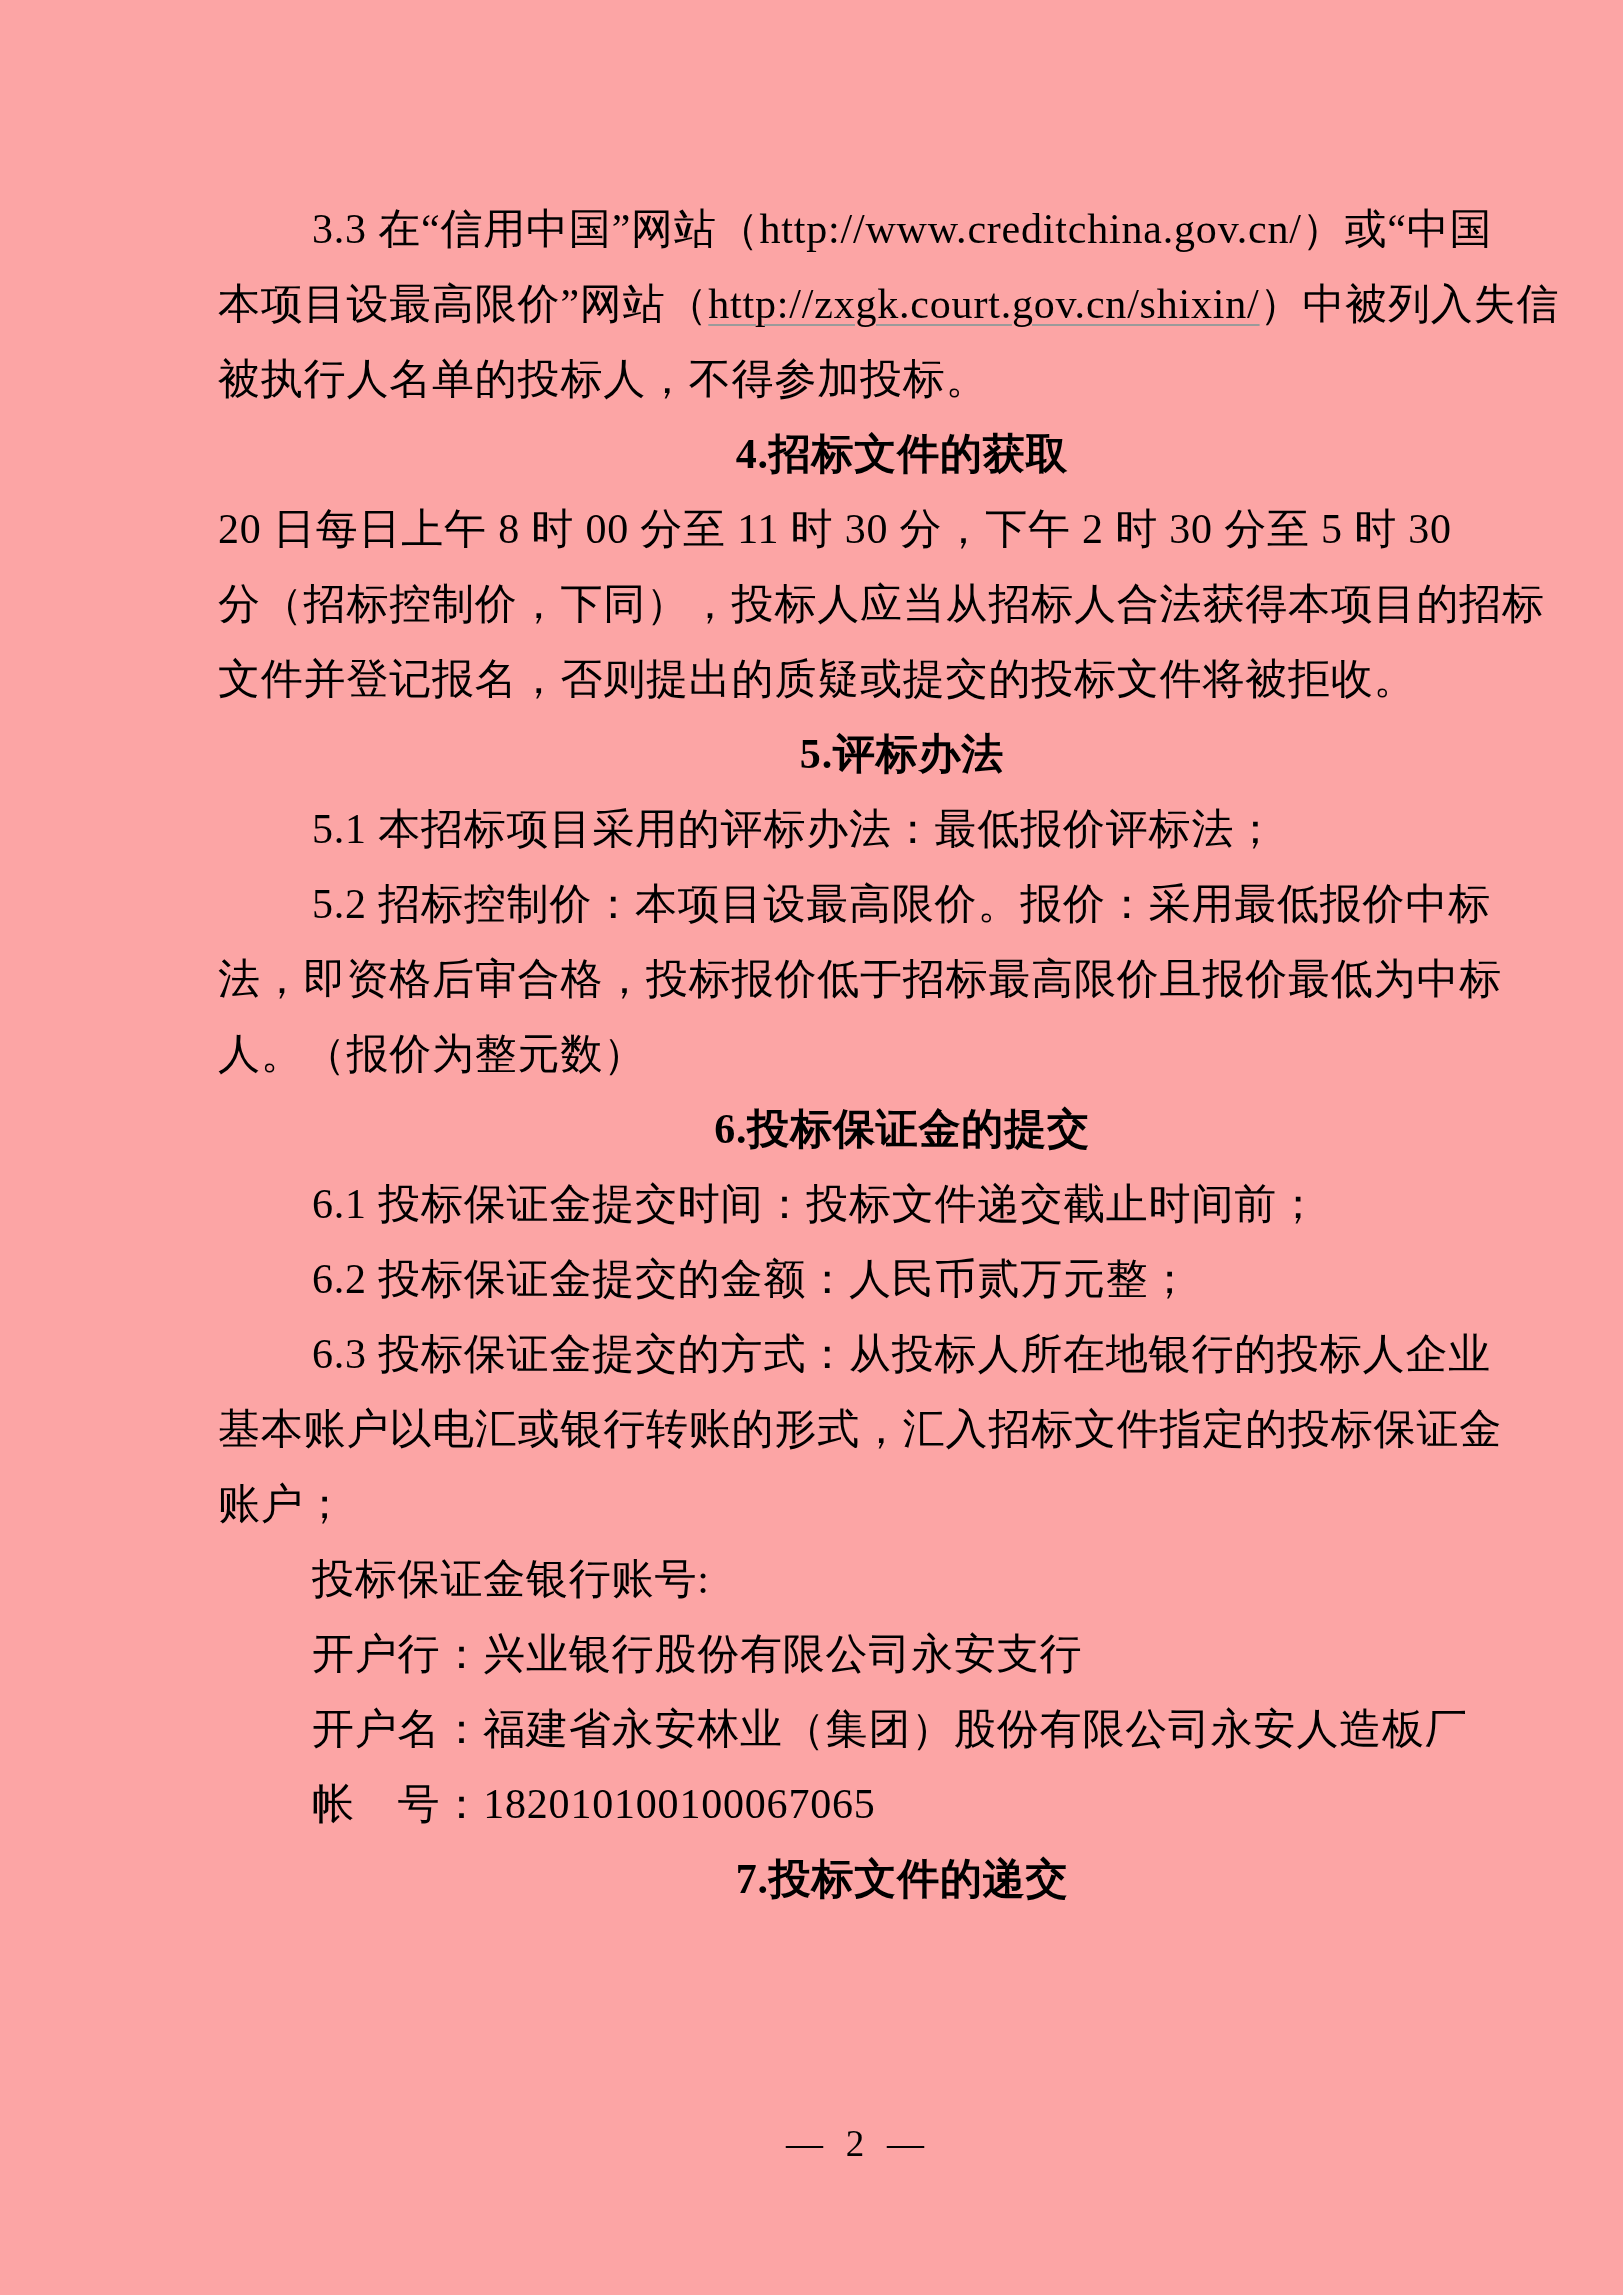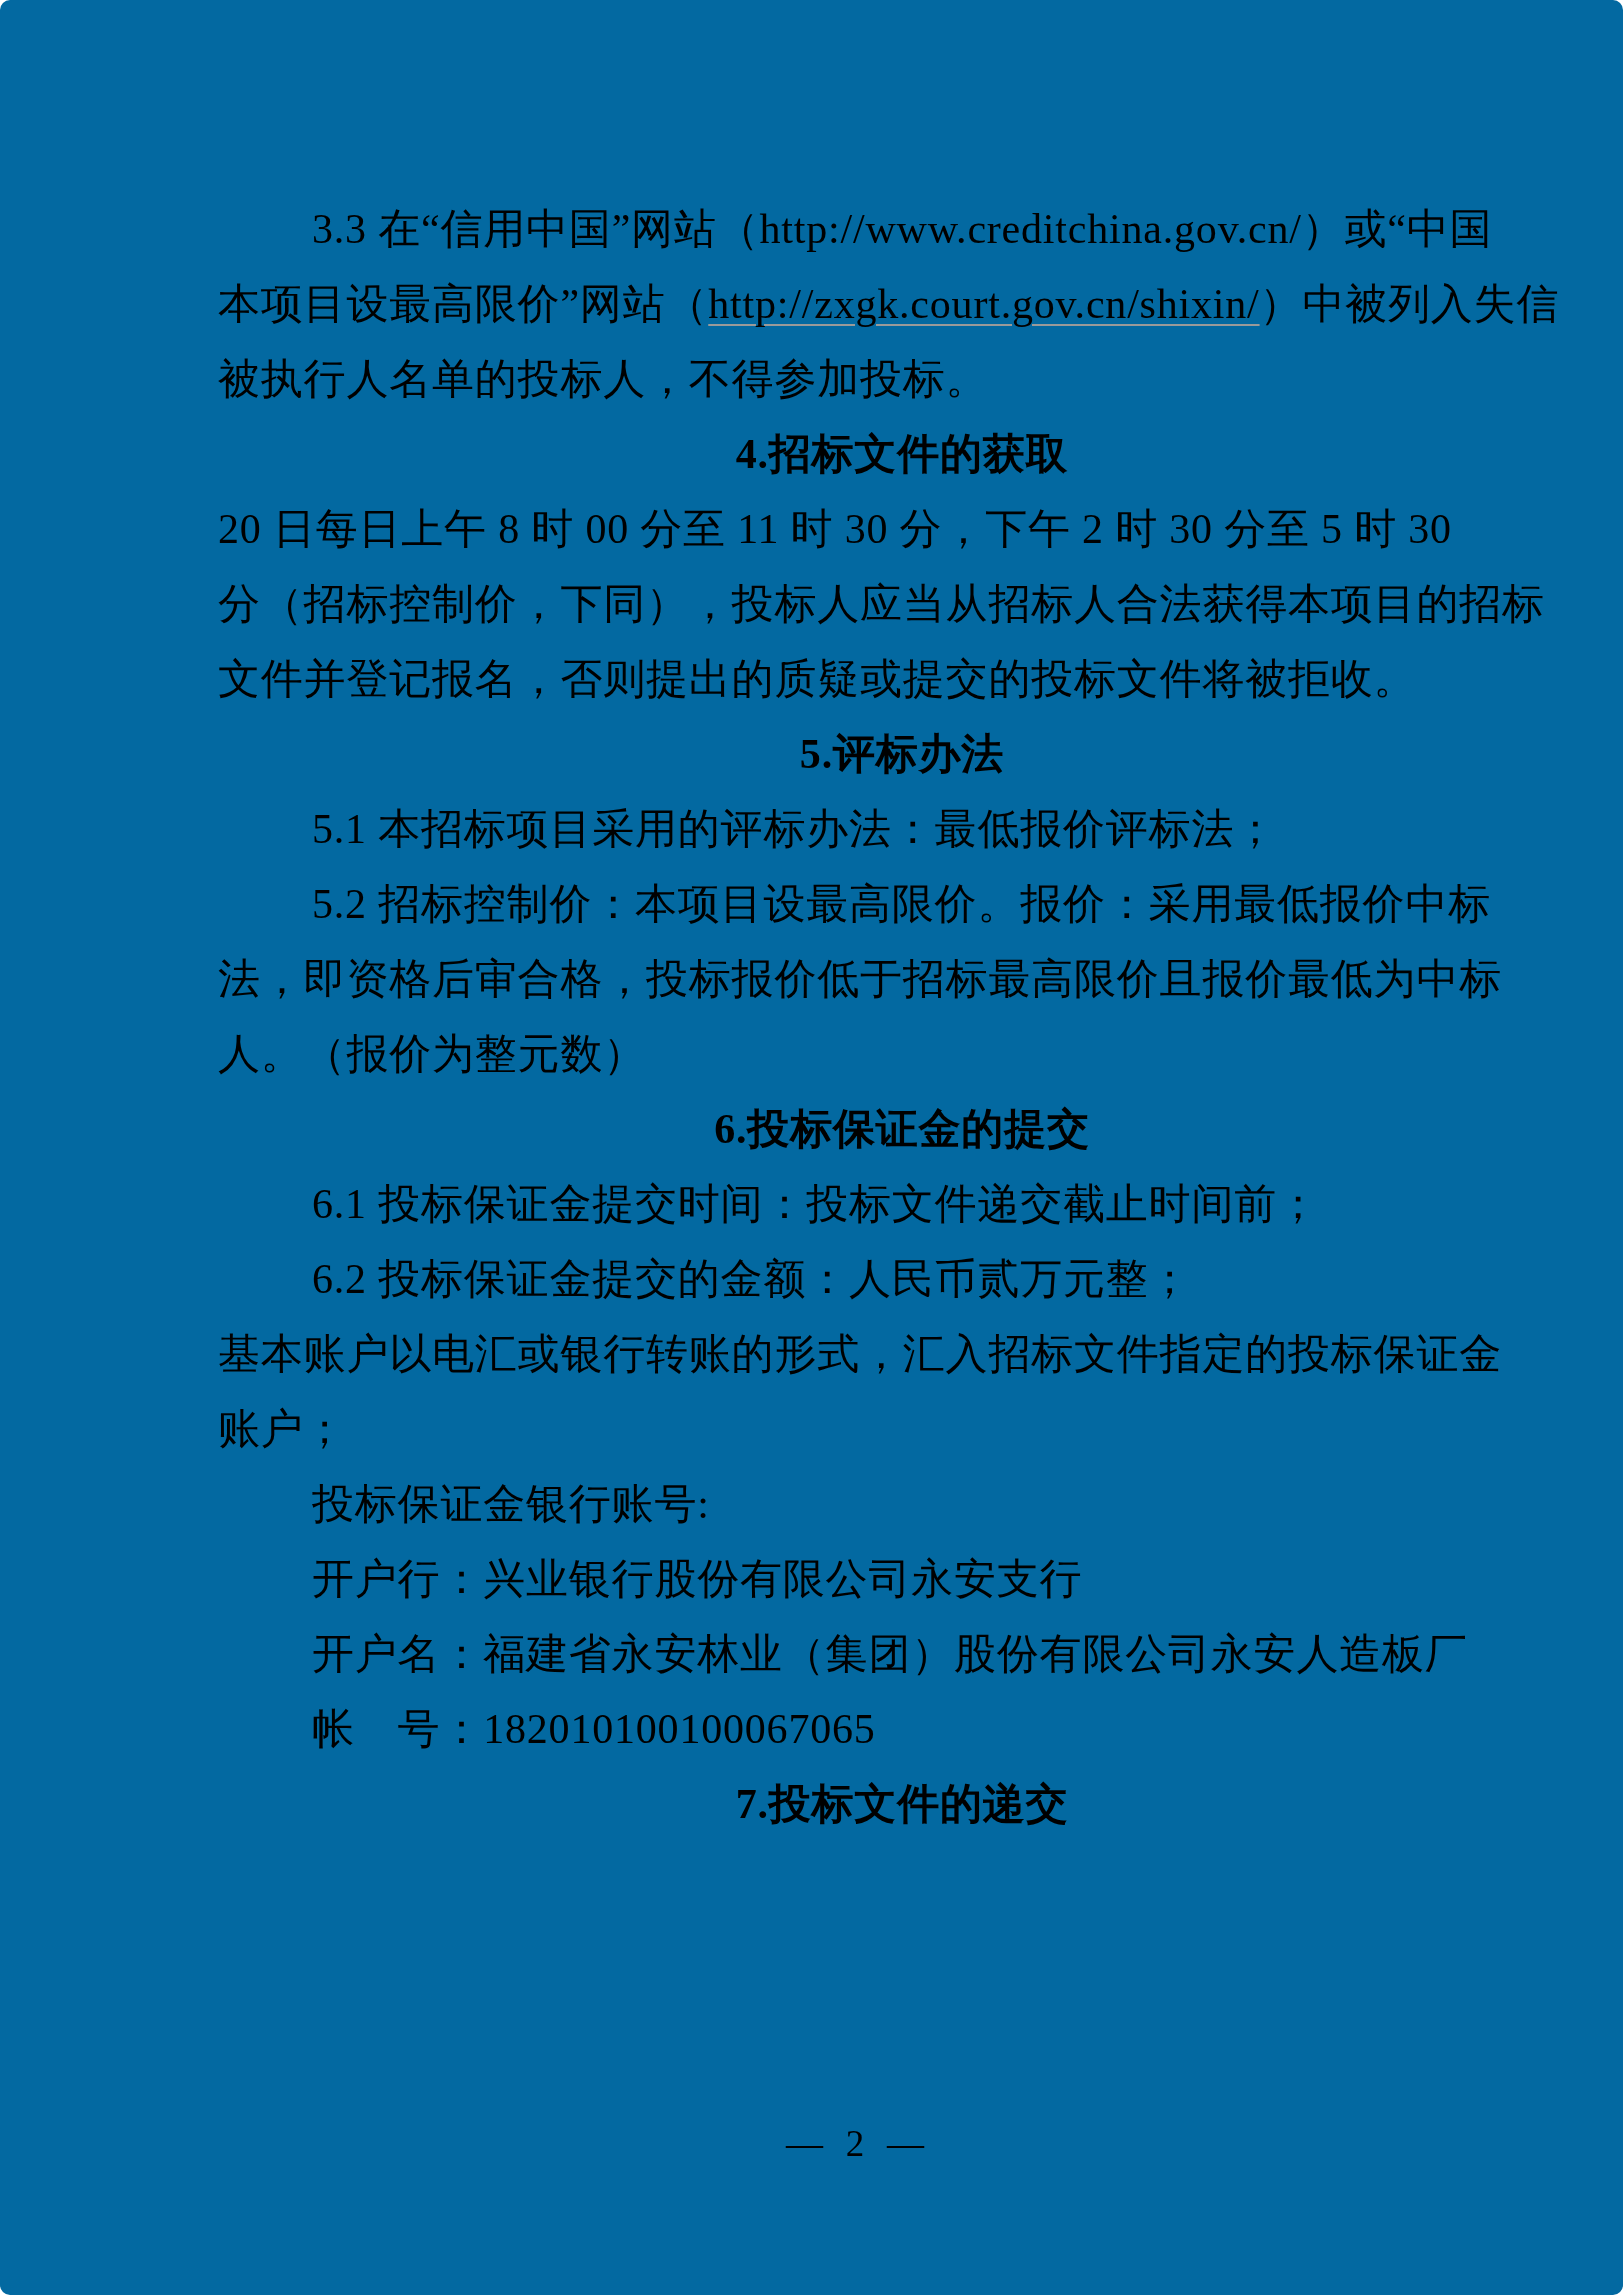--- a/index.html
+++ b/index.html
@@ -12,22 +12,21 @@
     height: 2295px;
     font-family: "Liberation Serif", "DejaVu Serif", serif;
     color: #000000;
     position: relative;
     overflow: hidden;
   }
   .page {
     position: relative;
     width: 1623px;
     height: 2295px;
-    background: #0369a1;
-    border-radius: 10px;
+    background: #fca5a5;
   }
   .content {
     position: absolute;
     left: 218px;
     top: 192px;
     width: 1274px;
   }
   .line {
     font-size: 42px;
     line-height: 75px;
@@ -84,20 +83,21 @@
     <div class="line ind">5.2 招标控制价：本项目设最高限价。报价：采用最低报价中标</div>
     <div class="line">法，即资格后审合格，投标报价低于招标最高限价且报价最低为中标</div>
     <div class="line">人。（报价为整元数）</div>
 
     <div class="line ind heading">6.投标保证金的提交</div>
 
     <div class="line ind">6.1 投标保证金提交时间：投标文件递交截止时间前；</div>
 
     <div class="line ind">6.2 投标保证金提交的金额：人民币贰万元整；</div>
 
+    <div class="line ind">6.3 投标保证金提交的方式：从投标人所在地银行的投标人企业</div>
     <div class="line">基本账户以电汇或银行转账的形式，汇入招标文件指定的投标保证金</div>
     <div class="line">账户；</div>
 
     <div class="line ind">投标保证金银行账号:</div>
     <div class="line ind">开户行：兴业银行股份有限公司永安支行</div>
     <div class="line ind">开户名：福建省永安林业（集团）股份有限公司永安人造板厂</div>
     <div class="line ind">帐　号：182010100100067065</div>
 
     <div class="line ind heading">7.投标文件的递交</div>
 

